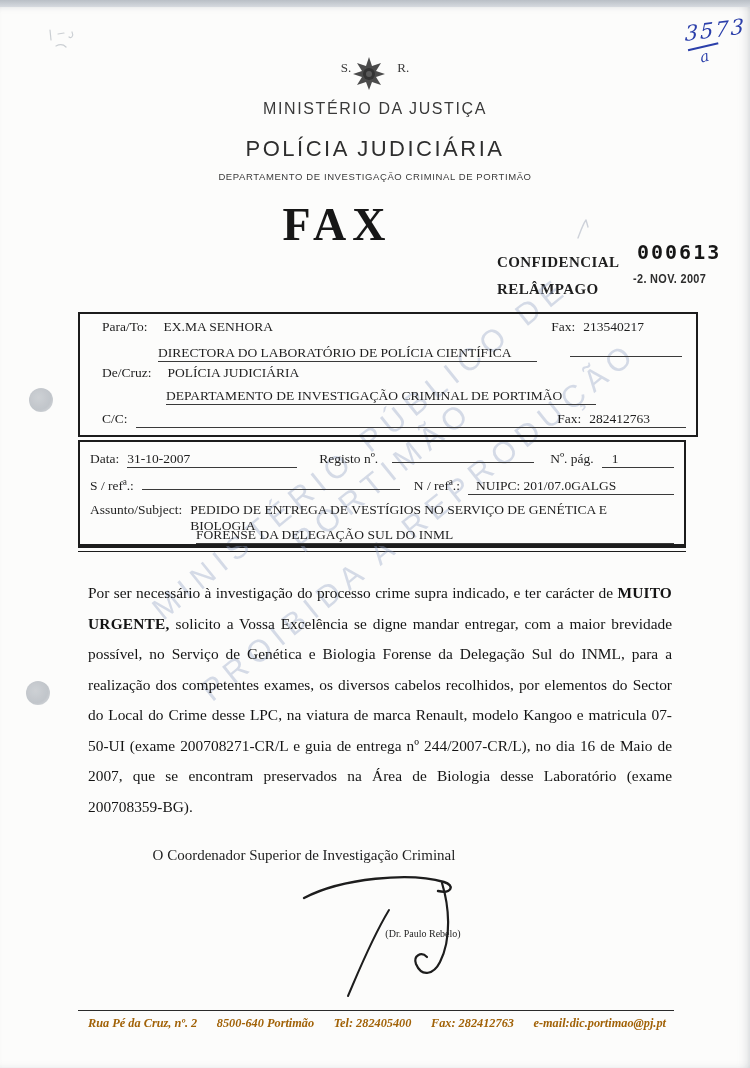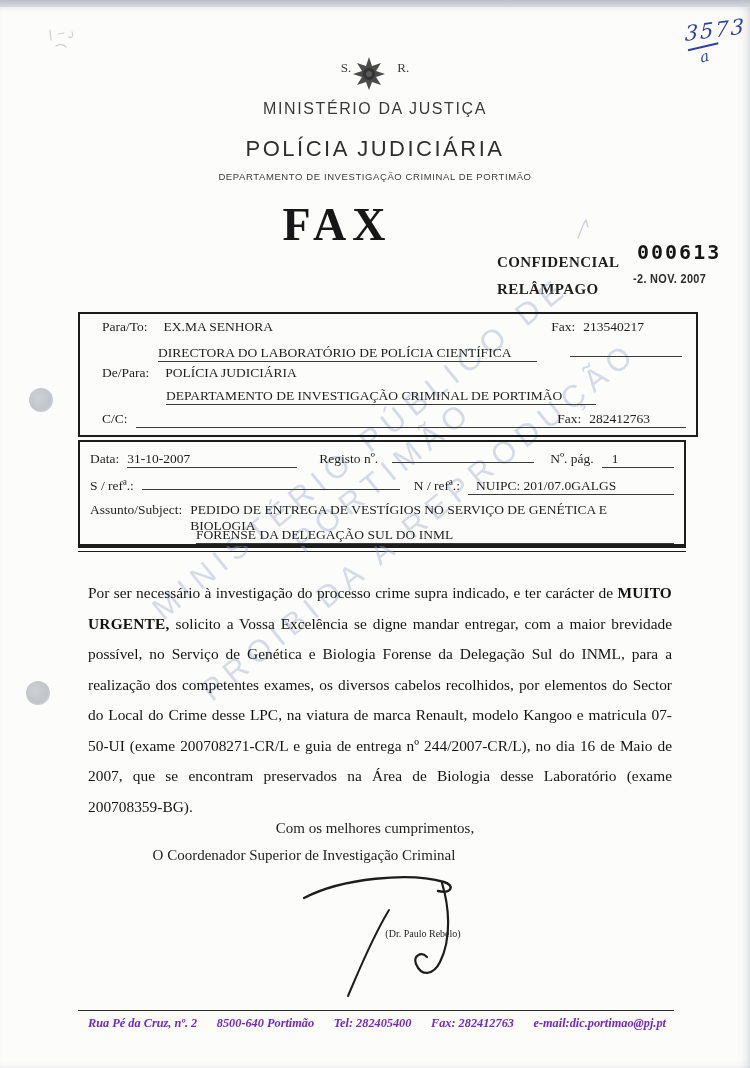--- a/index.html
+++ b/index.html
@@ -76,21 +76,21 @@
     text-align:justify;color:#141414;z-index:2;}
   .bodytext strong{letter-spacing:.2px;}
   
   .salut{left:0;top:820px;width:750px;text-align:center;font-size:15px;}
   .signtitle{left:0;top:847px;width:608px;text-align:center;font-size:15px;}
   .signature{left:292px;top:858px;z-index:3;}
   .signname{left:0;top:928px;width:750px;text-align:center;font-size:10px;z-index:2;padding-left:48px;}
   
   .footrule{left:78px;top:1010px;width:596px;border-top:1.5px solid #2a2a2a;}
   .footer{left:88px;top:1016px;width:578px;display:flex;justify-content:space-between;
-    font-weight:bold;font-style:italic;font-size:12.3px;color:#6d28d9;}
+    font-weight:bold;font-style:italic;font-size:12.3px;color:#a16207;}
 </style>
 </head>
 <body>
 
 <div class="page">
 
   <div class="abs scan-top"></div>
 
   <svg class="abs pencil" width="60" height="30" viewBox="0 0 60 30">
     <path d="M6,6 L7,16 M14,10 L20,9 M28,8 C30,12 27,15 25,13 M12,22 C16,20 20,21 22,23" stroke="#9aa2ab" stroke-width="1.2" fill="none" stroke-linecap="round"></path>
@@ -141,21 +141,21 @@
       <span class="sp8"></span>
       <span style="margin-right:42px;">213540217</span>
     </div>
     <div class="row r">
       <span style="width:56px;"></span>
       <span class="ul" style="padding-right:26px;">DIRECTORA DO LABORATÓRIO DE POLÍCIA CIENTÍFICA</span>
       <span class="grow"></span>
       <span class="ul" style="width:112px;height:14px;margin-right:4px;"></span>
     </div>
     <div class="row r">
-      <span class="lbl">De/Para:</span>
+      <span class="lbl">De/Cruz:</span>
       <span class="sp8"></span>
         <span class="sp8"></span>
       <span>POLÍCIA JUDICIÁRIA</span>
     </div>
     <div class="row r">
       <span style="width:64px;"></span>
       <span class="ul" style="padding-right:34px;">DEPARTAMENTO DE INVESTIGAÇÃO CRIMINAL DE PORTIMÃO</span>
     </div>
     <div class="row r">
       <span class="lbl">C/C:</span>
@@ -201,21 +201,20 @@
       <span class="ul grow">FORENSE DA DELEGAÇÃO SUL DO INML</span>
     </div>
   </div>
 
   <div class="abs dblrule"></div>
 
   <div class="abs bodytext">
     <span>Por ser necessário à investigação do processo crime supra indicado, e ter carácter de </span><strong>MUITO URGENTE,</strong><span> solicito a Vossa Excelência se digne mandar entregar, com a maior brevidade possível, no Serviço de Genética e Biologia Forense da Delegação Sul do INML, para a realização dos competentes exames, os diversos cabelos recolhidos, por elementos do Sector do Local do Crime desse LPC, na viatura de marca Renault, modelo Kangoo e matricula 07-50-UI (exame 200708271-CR/L e guia de entrega nº 244/2007-CR/L), no dia 16 de Maio de 2007, que se encontram preservados na Área de Biologia desse Laboratório (exame 200708359-BG).</span>
   </div>
 
-  <div class="abs salut">Com os melhores cumprimentos,</div>
   <div class="abs signtitle">O Coordenador Superior de Investigação Criminal</div>
 
   <svg class="abs signature" width="200" height="140" viewBox="0 0 200 140">
     <path d="M12,40 C50,20 118,14 152,24 C163,27 160,36 146,33" stroke="#1d1d1d" stroke-width="2.4" fill="none" stroke-linecap="round"></path>
     <path d="M150,25 C157,48 160,80 148,104 C142,116 130,120 124,106 C121,98 129,93 135,99" stroke="#1d1d1d" stroke-width="2.2" fill="none" stroke-linecap="round"></path>
     <path d="M56,138 C68,110 80,80 97,52" stroke="#1d1d1d" stroke-width="2" fill="none" stroke-linecap="round"></path>
   </svg>
   <div class="abs signname">(Dr. Paulo Rebelo)</div>
 
   <div class="abs footrule"></div>

